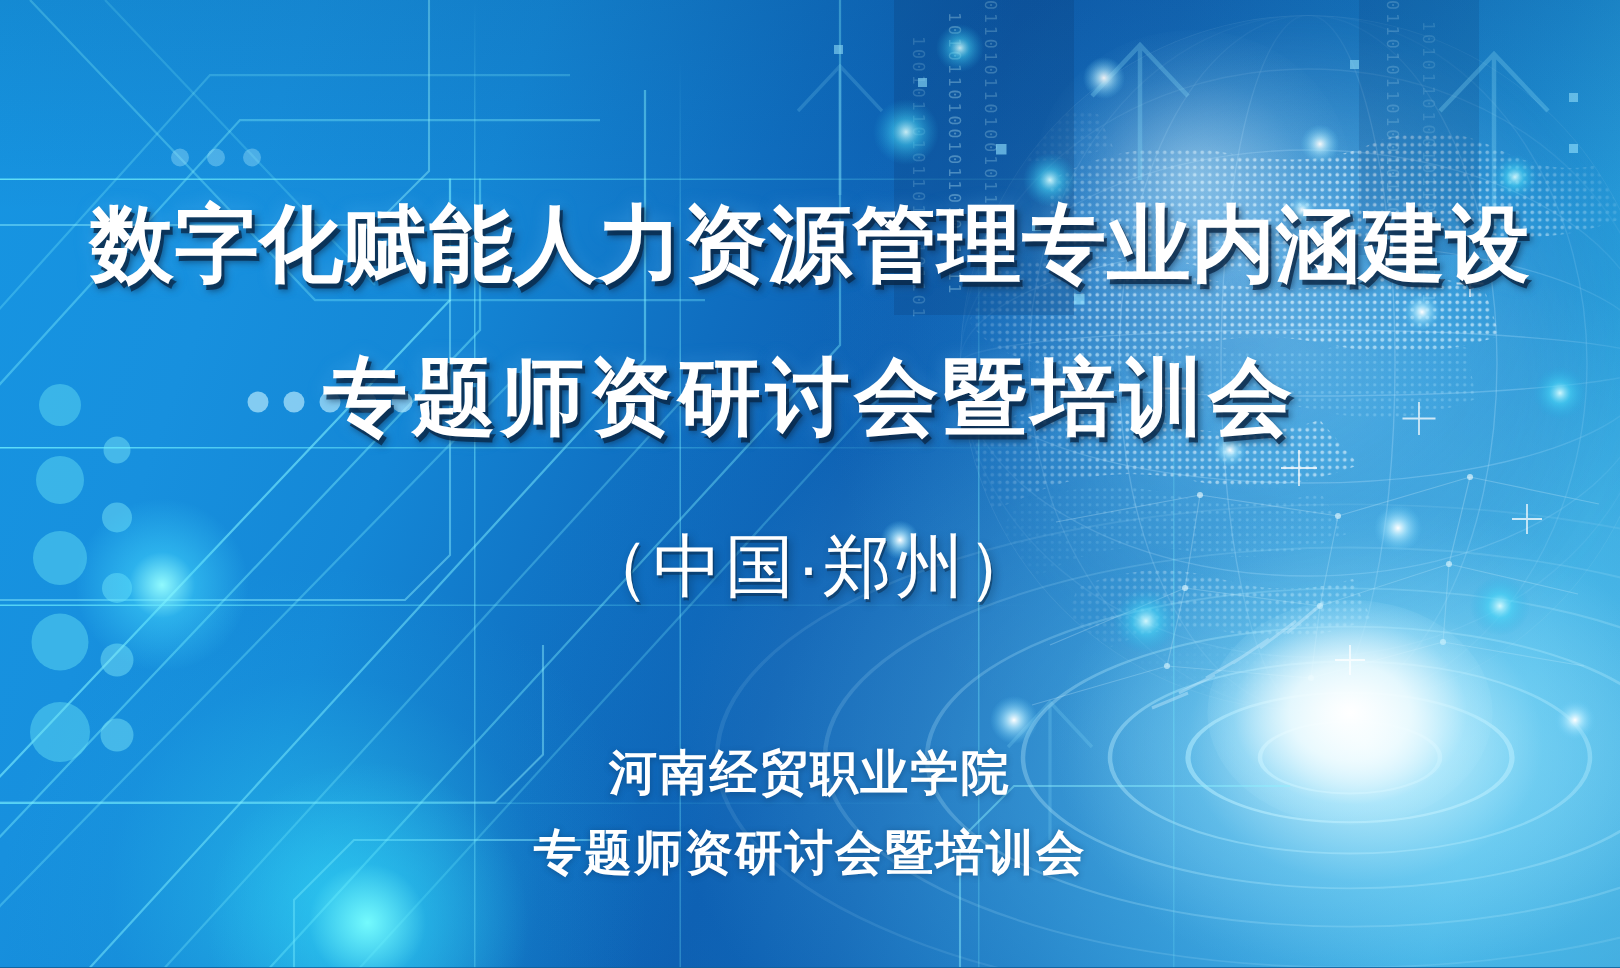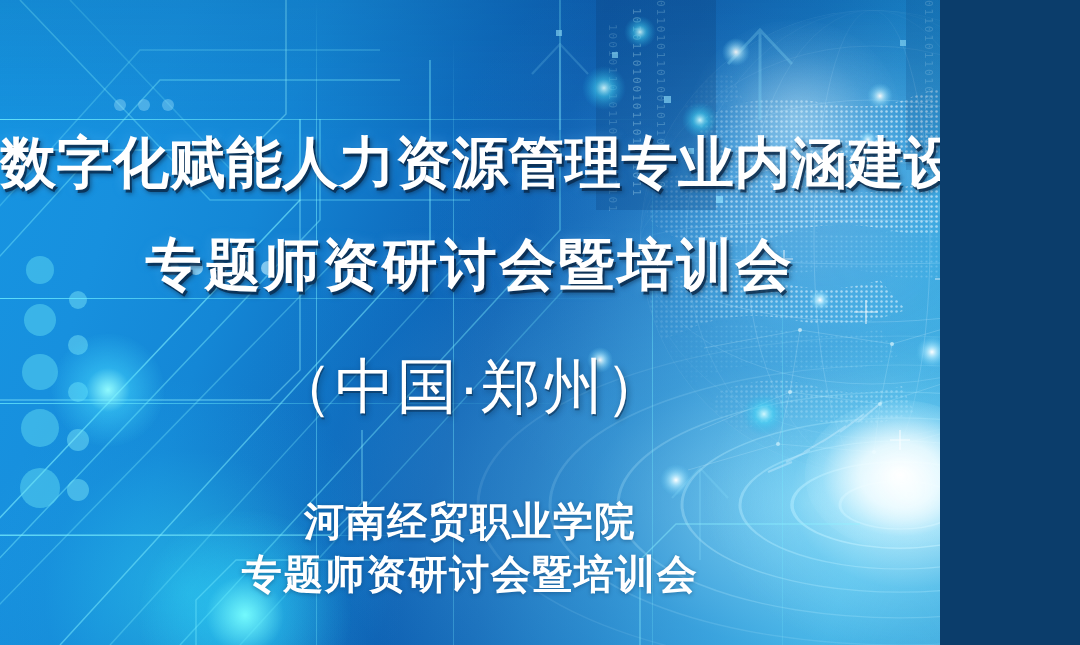--- a/index.html
+++ b/index.html
@@ -7,21 +7,21 @@
     margin: 0;
     padding: 0;
     background: #0b3d6b;
   }
   body {
     font-family: "Liberation Sans", "DejaVu Sans", sans-serif;
   }
 
   #banner {
     position: relative;
-    width: 940px;
+    width: 1080px;
     height: 645px;
     overflow: hidden;
     background: #1a8fd8;
   }
 
   .layer {
     position: absolute;
     inset: 0;
     pointer-events: none;
   }
@@ -125,30 +125,30 @@
       2px 3px 0 rgba(8,36,66,0.72),
       3px 4px 5px rgba(4,26,52,0.55),
       0 0 12px rgba(120,200,255,0.30);
   }
   #title-line-1 { top: 126px; }
   #title-line-2 { top: 228px; letter-spacing: 3px; }
 
   #subtitle-location {
     top: 347px;
     font-weight: 400;
-    font-size: 60px;
+    font-size: 46px;
     letter-spacing: 2px;
     text-shadow:
       1px 2px 0 rgba(10,40,70,0.50),
       2px 3px 6px rgba(6,30,56,0.40);
   }
 
   #org-line-1, #org-line-2 {
     font-weight: 700;
-    font-size: 40px;
+    font-size: 32px;
     letter-spacing: 1.5px;
     text-shadow: 0 1px 4px rgba(10,50,90,0.45);
   }
   #org-line-1 { top: 494px; }
   #org-line-2 { top: 547px; }
 
   .dimmer {
     position: absolute;
     inset: 0;
     background: linear-gradient(to bottom, rgba(6,40,80,0.10) 0%, rgba(6,40,80,0) 22%);

